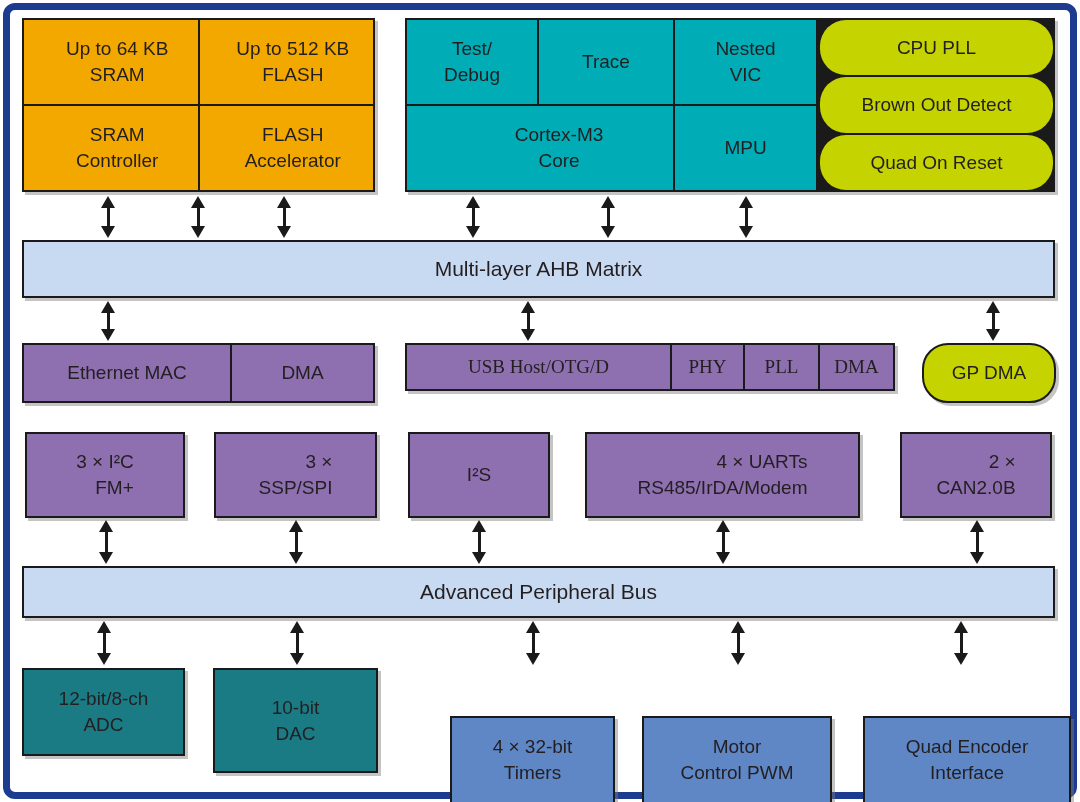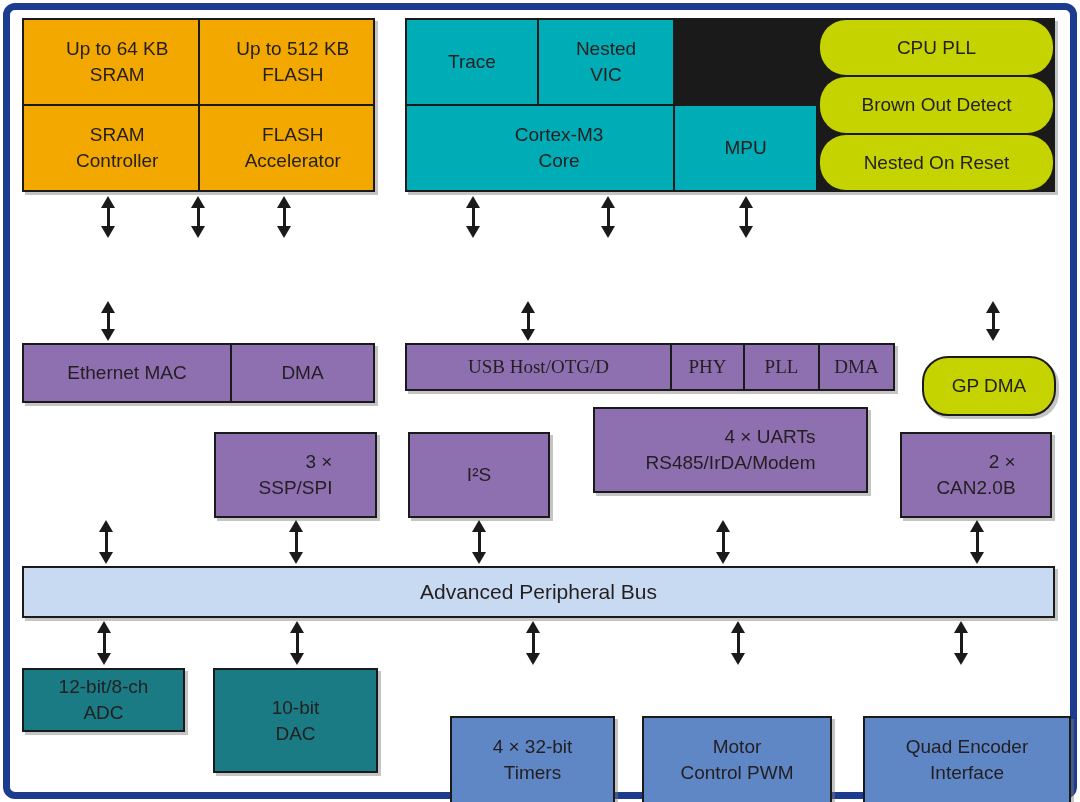--- a/index.html
+++ b/index.html
@@ -67,83 +67,88 @@
 SRAM</div>
     <div class="cell c-orange">Up to 512 KB
 FLASH</div>
     <div class="cell c-orange">SRAM
 Controller</div>
     <div class="cell c-orange">FLASH
 Accelerator</div>
   </div>
 
   <div class="group" style="left:405px;top:18px;width:413px;height:174px;grid-template-columns:130px 134px 1fr;grid-template-rows:1fr 1fr;">
+    <div class="cell c-teal">Test/
+Debug</div>
     <div class="cell c-teal">Trace</div>
     <div class="cell c-teal">Nested
 VIC</div>
     <div class="cell c-teal" style="grid-column:1 / span 2;padding-left:38px;">Cortex-M3
 Core</div>
     <div class="cell c-teal">MPU</div>
   </div>
 
   <div class="group" style="left:818px;top:18px;width:237px;height:174px;grid-template-rows:1fr 1fr 1fr;">
     <div class="cell c-lime">CPU PLL</div>
     <div class="cell c-lime">Brown Out Detect</div>
-    <div class="cell c-lime">Nested On Reset</div>
+    <div class="cell c-lime">Quad On Reset</div>
   </div>
 
   <div class="arrow" style="left:100px;top:196px;height:42px;"></div>
   <div class="arrow" style="left:190px;top:196px;height:42px;"></div>
   <div class="arrow" style="left:276px;top:196px;height:42px;"></div>
   <div class="arrow" style="left:465px;top:196px;height:42px;"></div>
   <div class="arrow" style="left:600px;top:196px;height:42px;"></div>
   <div class="arrow" style="left:738px;top:196px;height:42px;"></div>
 
+  <div class="bus" style="top:240px;height:58px;">Multi-layer AHB Matrix</div>
 
   <div class="arrow" style="left:100px;top:301px;height:40px;"></div>
   <div class="arrow" style="left:520px;top:301px;height:40px;"></div>
   <div class="arrow" style="left:985px;top:301px;height:40px;"></div>
 
   <div class="group" style="left:22px;top:343px;width:353px;height:60px;grid-template-columns:206px 1fr;">
     <div class="cell c-purple">Ethernet MAC</div>
     <div class="cell c-purple">DMA</div>
   </div>
 
   <div class="group" style="left:405px;top:343px;width:490px;height:48px;grid-template-columns:263px 71px 73px 1fr;font-family:Liberation Serif, serif;">
     <div class="cell c-purple">USB Host/OTG/D</div>
     <div class="cell c-purple">PHY</div>
     <div class="cell c-purple">PLL</div>
     <div class="cell c-purple">DMA</div>
   </div>
 
-  <div class="block c-lime" style="left:922px;top:343px;width:134px;height:60px;margin-top:13px;">GP DMA</div>
+  <div class="block c-lime" style="left:922px;top:343px;width:134px;height:60px;">GP DMA</div>
 
+  <div class="block c-purple" style="left:25px;top:432px;width:160px;height:86px;">3 × I²C
+FM+</div>
   <div class="block c-purple" style="left:214px;top:432px;width:163px;height:86px;">3 ×
 SSP/SPI</div>
   <div class="block c-purple" style="left:408px;top:432px;width:142px;height:86px;">I²S</div>
-  <div class="block c-purple" style="left:585px;top:407px;width:275px;height:86px;margin-left:8px;">4 × UARTs
+  <div class="block c-purple" style="left:585px;top:432px;width:275px;height:86px;">4 × UARTs
 RS485/IrDA/Modem</div>
   <div class="block c-purple" style="left:900px;top:432px;width:152px;height:86px;">2 ×
 CAN2.0B</div>
 
   <div class="arrow" style="left:98px;top:520px;height:44px;"></div>
   <div class="arrow" style="left:288px;top:520px;height:44px;"></div>
   <div class="arrow" style="left:471px;top:520px;height:44px;"></div>
   <div class="arrow" style="left:715px;top:520px;height:44px;"></div>
   <div class="arrow" style="left:969px;top:520px;height:44px;"></div>
 
   <div class="bus" style="top:566px;height:52px;">Advanced Peripheral Bus</div>
 
   <div class="arrow" style="left:96px;top:621px;height:44px;"></div>
   <div class="arrow" style="left:289px;top:621px;height:44px;"></div>
   <div class="arrow" style="left:525px;top:621px;height:44px;"></div>
   <div class="arrow" style="left:730px;top:621px;height:44px;"></div>
   <div class="arrow" style="left:953px;top:621px;height:44px;"></div>
 
-  <div class="block c-dteal" style="left:22px;top:668px;width:163px;height:64px;">12-bit/8-ch
+  <div class="block c-dteal" style="left:22px;top:668px;width:163px;height:88px;">12-bit/8-ch
 ADC</div>
   <div class="block c-dteal" style="left:213px;top:668px;width:165px;height:105px;">10-bit
 DAC</div>
   <div class="block c-blue" style="left:450px;top:668px;width:165px;height:88px;">4 × 32-bit
 Timers</div>
   <div class="block c-blue" style="left:642px;top:668px;width:190px;height:88px;">Motor
 Control PWM</div>
   <div class="block c-blue" style="left:863px;top:668px;width:208px;height:88px;">Quad Encoder
 Interface</div>
 </div>

